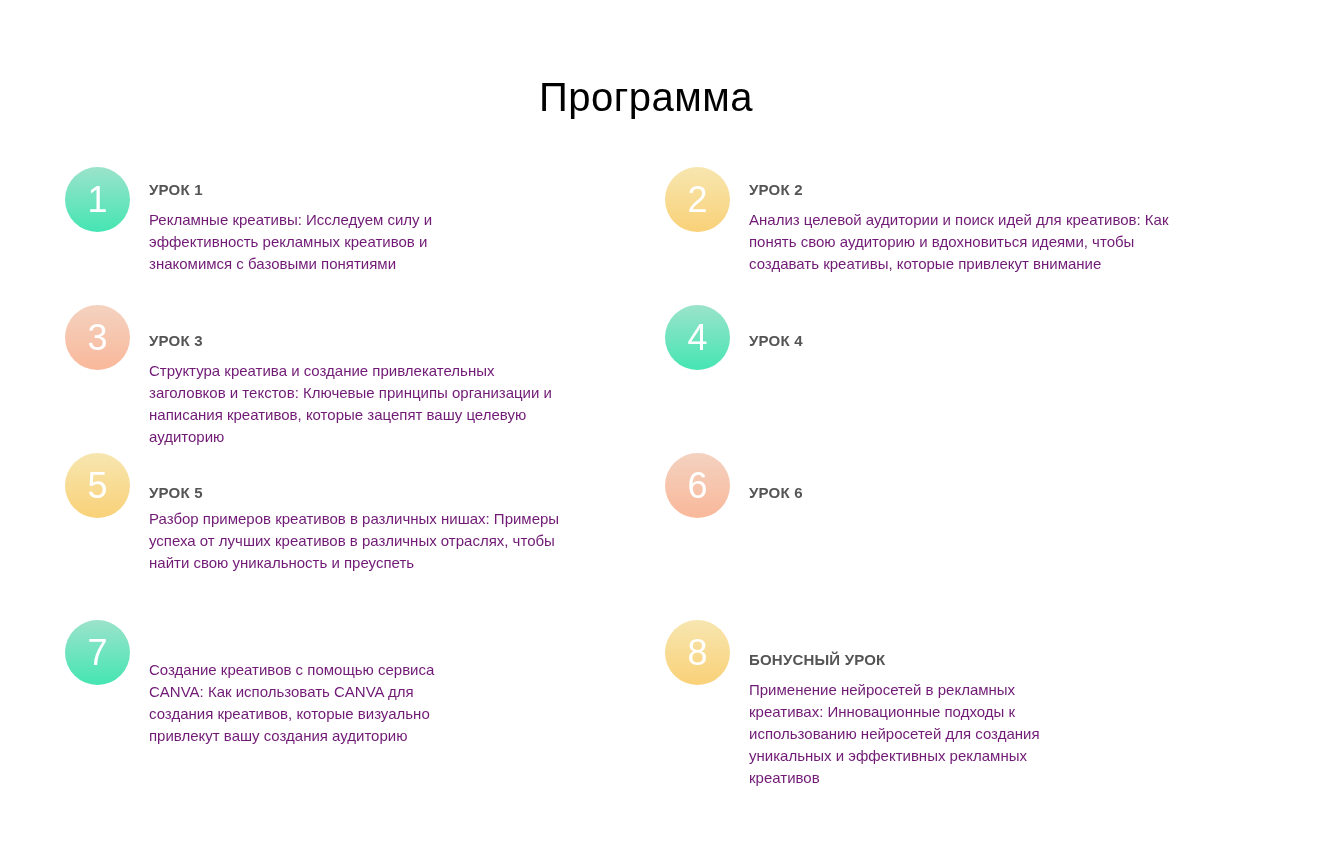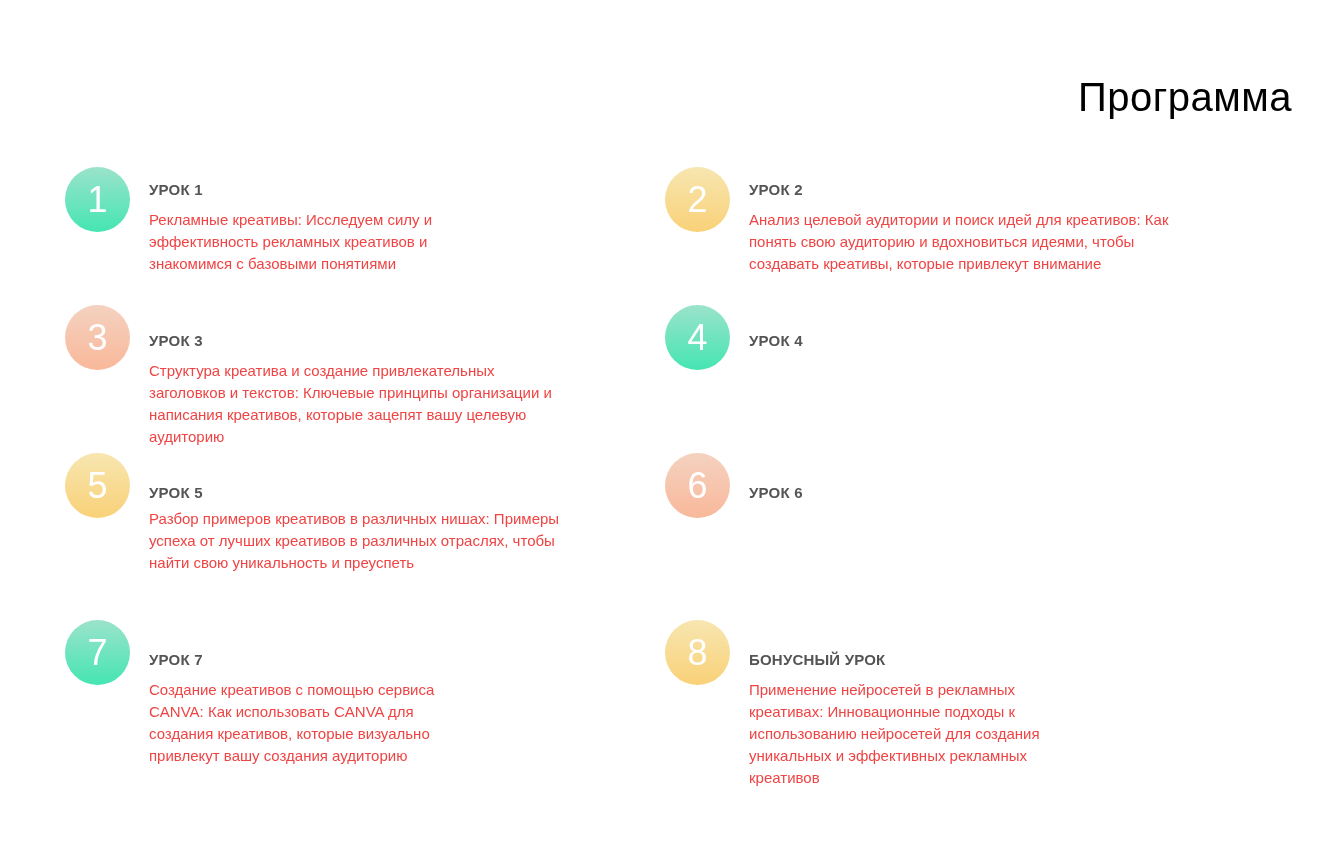--- a/index.html
+++ b/index.html
@@ -13,21 +13,21 @@
       position: relative;
       overflow: hidden;
       font-family: "Liberation Sans", "DejaVu Sans", sans-serif;
       color: #000;
     }
     .title {
       position: absolute;
       top: 44px;
       left: 0;
       width: 1292px;
-      text-align: right;
+      text-align: center;
       font-size: 40px;
       font-weight: 500;
       letter-spacing: 0.5px;
       color: #000;
       line-height: 52px;
     }
     .lesson {
       position: absolute;
       width: 520px;
     }
@@ -65,21 +65,21 @@
       font-weight: 700;
       color: #555555;
       line-height: 20px;
       margin: 0;
       letter-spacing: 0.2px;
     }
     .lesson-text {
       margin-top: 9px;
       font-size: 15px;
       line-height: 22px;
-      color: #ef4444;
+      color: #701a75;
     }
   </style>
 </head>
 <body>
 
 <h1 class="title">Программа</h1>
 
 <div class="lesson" style="left:65px; top:164px;">
   <div class="circle green" style="top:3px;">
     <span>1</span>
@@ -136,21 +136,20 @@
   <div class="content">
     <div class="lesson-label">УРОК 6</div>
   </div>
 </div>
 
 <div class="lesson" style="left:65px; top:634px;">
   <div class="circle green" style="top:-14px;">
     <span>7</span>
   </div>
   <div class="content">
-    <div class="lesson-label">УРОК 7</div>
     <div class="lesson-text" style="width:330px;">Создание креативов с помощью сервиса CANVA: Как использовать CANVA для создания креативов, которые визуально привлекут вашу создания аудиторию</div>
   </div>
 </div>
 
 <div class="lesson" style="left:665px; top:634px;">
   <div class="circle yellow" style="top:-14px;">
     <span>8</span>
   </div>
   <div class="content">
     <div class="lesson-label">БОНУСНЫЙ УРОК</div>

